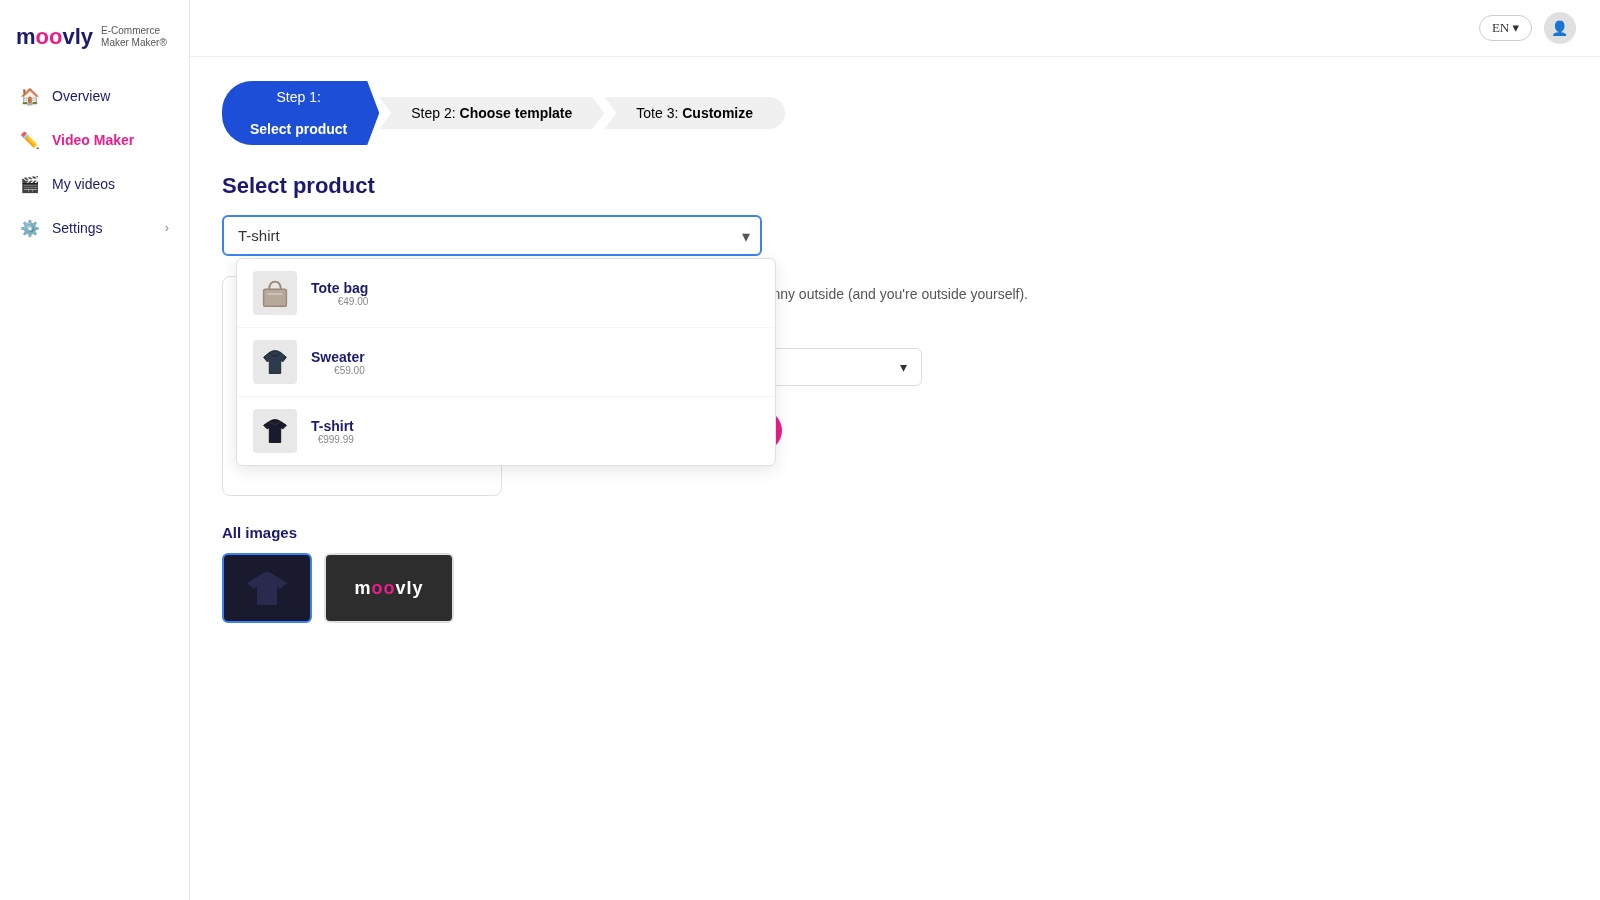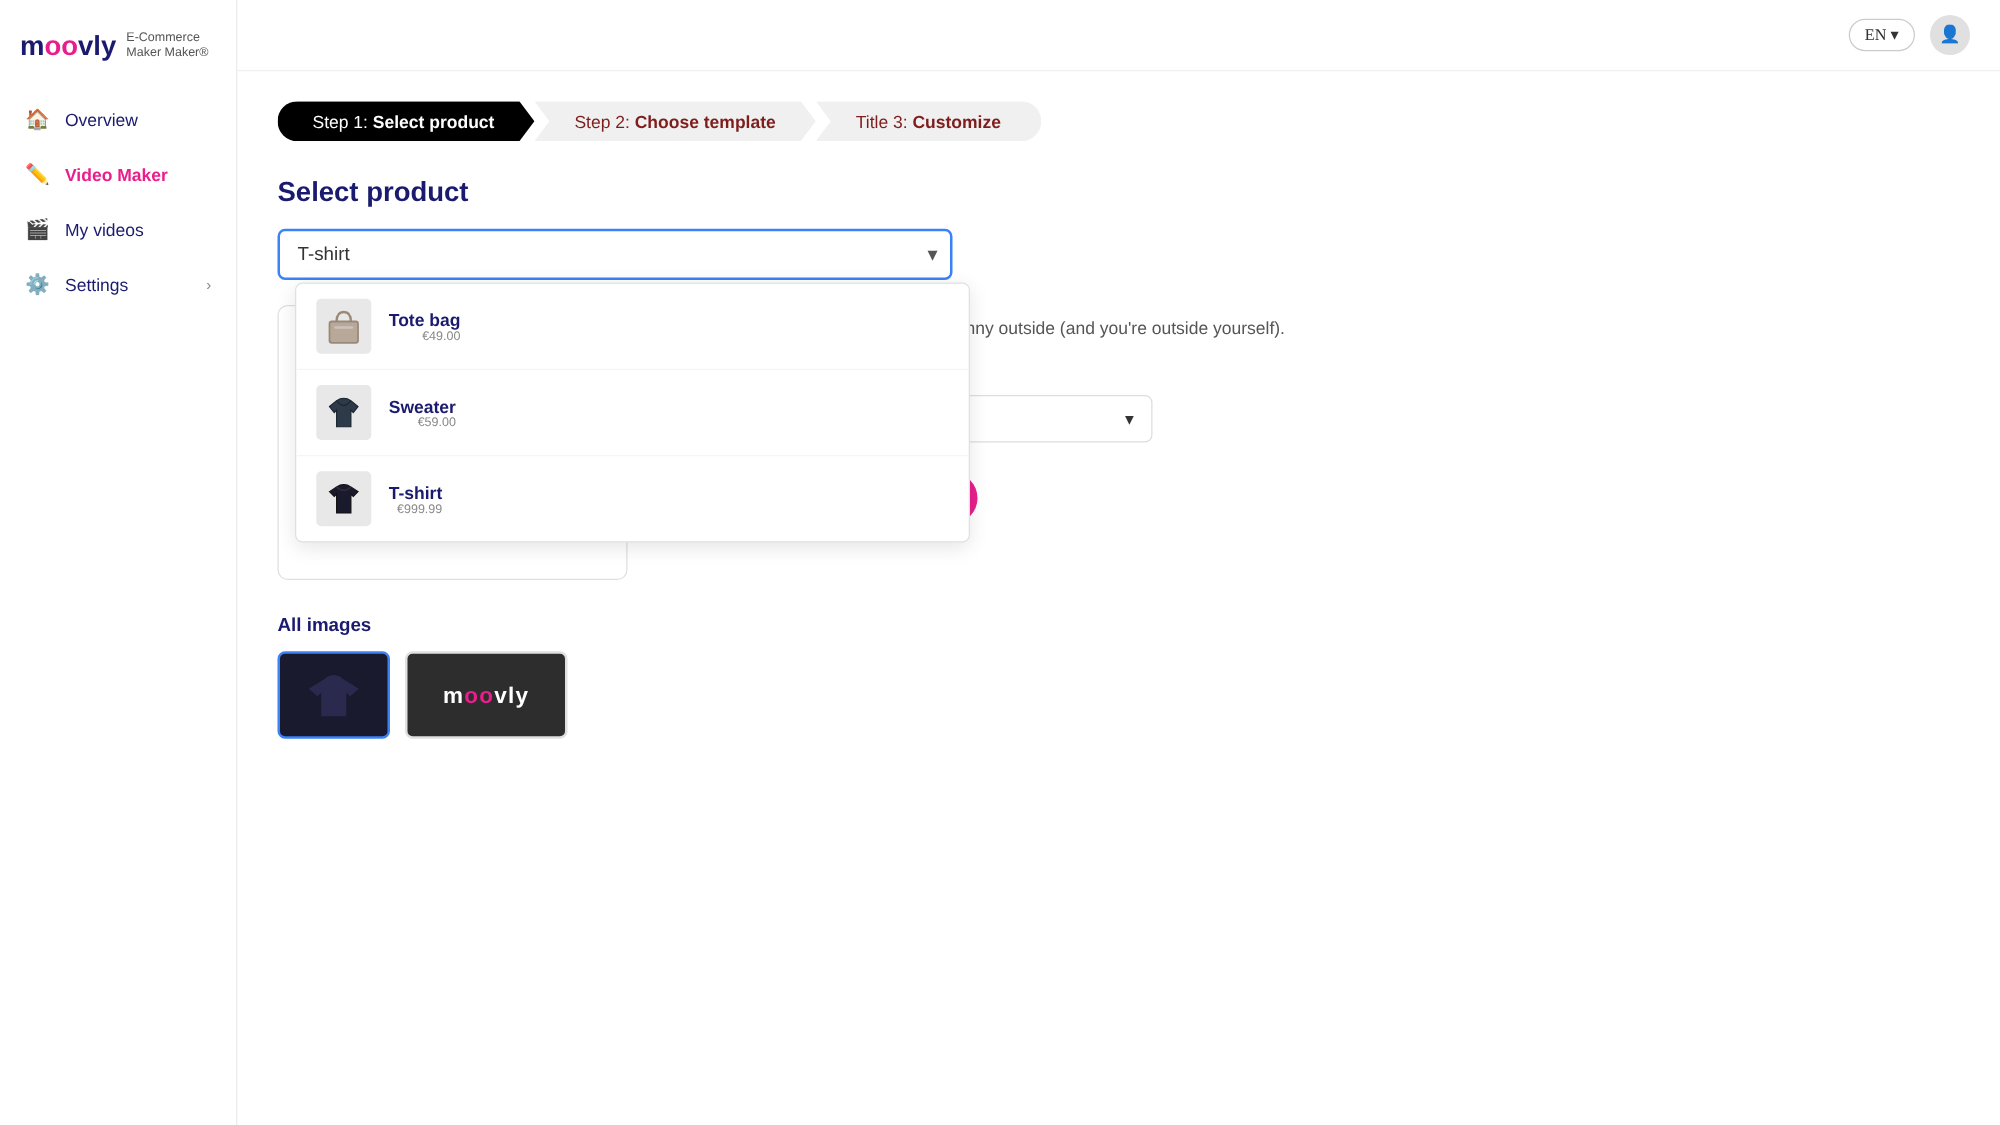--- a/index.html
+++ b/index.html
@@ -87,29 +87,30 @@
     .step {
       display: flex;
       align-items: center;
       padding: 8px 20px 8px 28px;
       font-size: 14px;
       font-weight: 600;
       position: relative;
       cursor: pointer;
     }
     .step-active {
-      background: #000000;
+      background: #1d4ed8;
       color: #fff;
       border-radius: 30px 0 0 30px;
       clip-path: polygon(0 0, calc(100% - 12px) 0, 100% 50%, calc(100% - 12px) 100%, 0 100%);
       padding-right: 32px;
+      flex-direction: column;
     }
     .step-inactive {
       background: #f0f0f0;
-      color: #7f1d1d;
+      color: #000000;
       clip-path: polygon(0 0, calc(100% - 12px) 0, 100% 50%, calc(100% - 12px) 100%, 0 100%, 12px 50%);
       padding-left: 32px;
       padding-right: 32px;
       text-align: right;
     }
     .step-inactive:last-child {
       clip-path: polygon(0 0, 100% 0, 100% 100%, 0 100%, 12px 50%);
       border-radius: 0 30px 30px 0;
     }
 
@@ -337,21 +338,21 @@
   <div class="content">
 
     <div class="steps">
       <div class="step step-active">
         <span style="font-weight:400;">Step 1:</span>&nbsp;<span>Select product</span>
       </div>
       <div class="step step-inactive">
         <span style="font-weight:400;">Step 2:</span>&nbsp;<span>Choose template</span>
       </div>
       <div class="step step-inactive">
-        <span style="font-weight:400;">Title 3:</span>&nbsp;<span>Customize</span>
+        <span style="font-weight:400;">Tote 3:</span>&nbsp;<span>Customize</span>
       </div>
     </div>
 
     <h2 class="section-title">Select product</h2>
 
     <div class="dropdown-wrapper">
       <input class="dropdown-input" type="text" value="T-shirt" style="">
       <span class="dropdown-arrow">▾</span>
 
       

